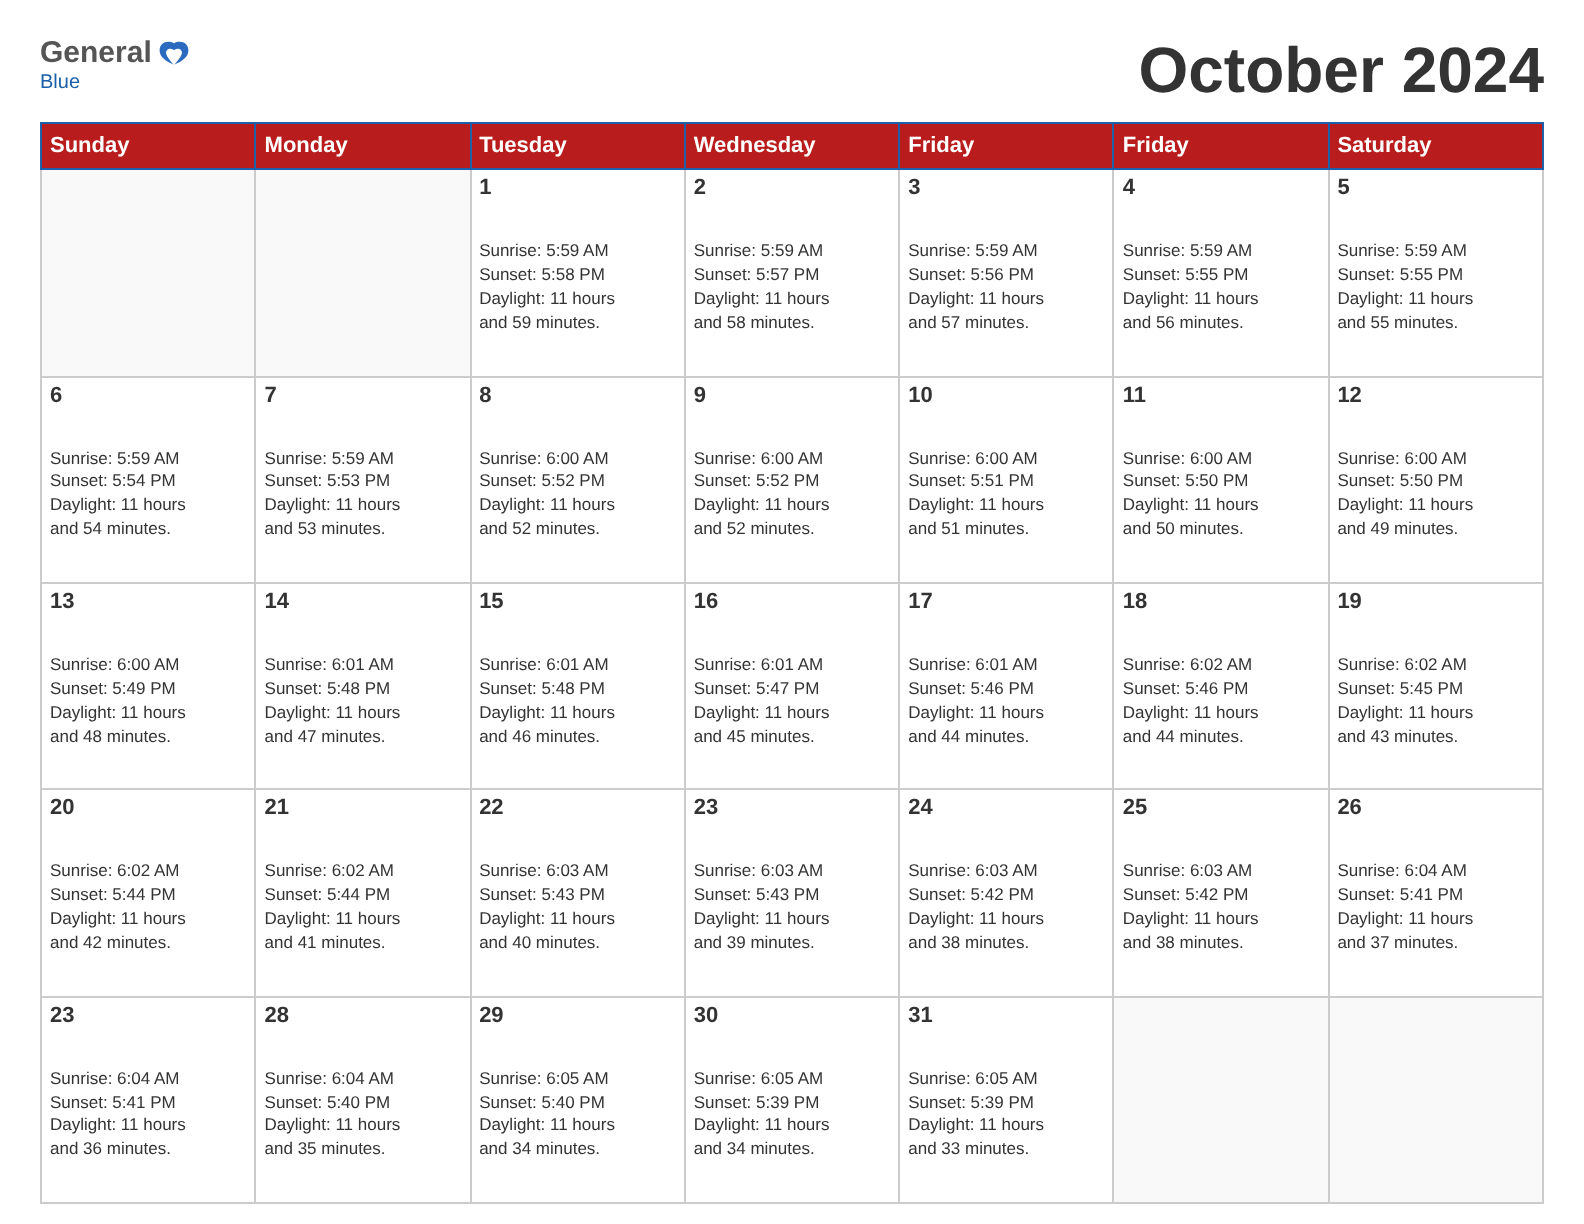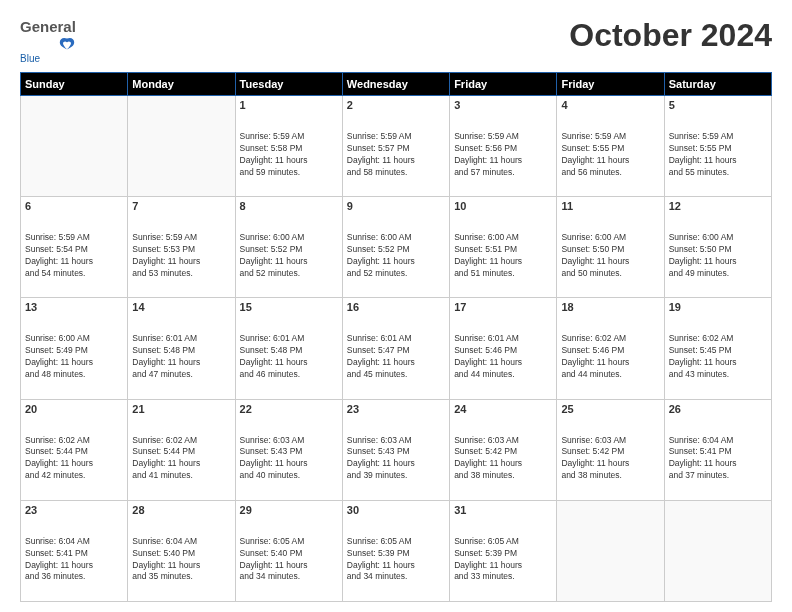--- a/index.html
+++ b/index.html
@@ -23,25 +23,24 @@
       align-items: flex-start;
       margin-bottom: 8px;
     }
     .logo {
       display: flex;
       flex-direction: column;
       align-items: flex-start;
     }
     .logo-text {
       display: flex;
-      align-items: flex-end;
+      align-items: flex-start;
       font-size: 18px;
       font-weight: bold;
       color: #333;
-      flex-direction: column;
     }
     .logo-general { color: #555; font-size: 15px; }
     .logo-blue { color: #1a5fa8; font-size: 10px; }
     .logo-icon {
       width: 18px;
       height: 18px;
       margin-left: 2px;
     }
     .title-block {
     }
@@ -56,21 +55,21 @@
       color: #555;
     }
     .calendar {
       flex: 1;
       border: 1px solid #ccc;
       border-collapse: collapse;
       width: 100%;
       table-layout: fixed;
     }
     .calendar th {
-      background: #000000;
+      background: #b91c1c;
       color: #fff;
       font-size: 11px;
       font-weight: bold;
       padding: 5px 4px;
       border: 1px solid #2060aa;
       text-align: left;
       margin-top: 15px;
     }
     .calendar td {
       border: 1px solid #ccc;

